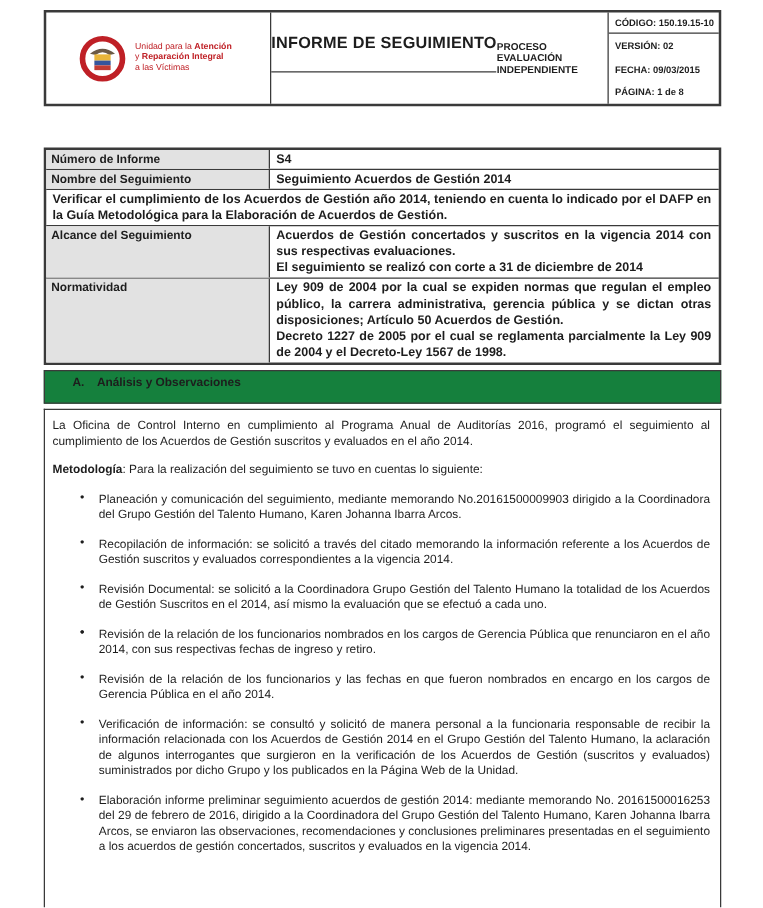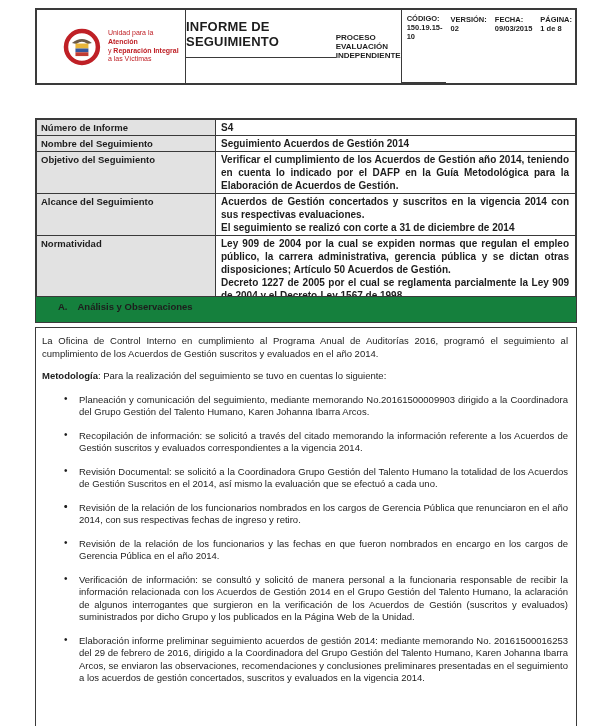--- a/index.html
+++ b/index.html
@@ -31,21 +31,21 @@
   .hdr-mid { width: 270px; border-right: 1px solid #3a3a3a; display: flex; }
   .hdr-title {
     height: 48px; border-bottom: 1px solid #3a3a3a;
     display: flex; align-items: center; justify-content: center;
     font-weight: bold; font-size: 13px; letter-spacing: 0.2px;
   }
   .hdr-process {
     flex: 1; display: flex; align-items: center; justify-content: center;
     font-weight: bold; font-size: 8px;
   }
-  .hdr-code { flex: 1; display: flex; flex-direction: row; font-size: 7.5px; font-weight: bold; }
+  .hdr-code { flex: 1; display: flex; flex-direction: column; font-size: 7.5px; font-weight: bold; }
   .code-row-first { padding: 4px 3px 3px 5px; border-bottom: 1px solid #3a3a3a; }
   .code-row { flex: 1; padding: 5px 3px 0 5px; }
 
   
   .emission {
     position: absolute; left: 150px; top: 95px;
     width: 458px; height: 16px;
     border: 2px solid #3a3a3a;
     display: flex;
     font-size: 8.5px; font-weight: bold;
@@ -149,21 +149,20 @@
         <div class="meta-label">Número de Informe</div>
         <div class="meta-value">S4</div>
       </div>
 
       <div class="meta-row">
         <div class="meta-label">Nombre del Seguimiento</div>
         <div class="meta-value">Seguimiento Acuerdos de Gestión 2014</div>
       </div>
 
       <div class="meta-row">
-        <div class="meta-label">Objetivo del Seguimiento</div>
         <div class="meta-value">Verificar el cumplimiento de los Acuerdos de Gestión año 2014, teniendo en cuenta lo indicado por el DAFP en la Guía Metodológica para la Elaboración de Acuerdos de Gestión.</div>
       </div>
 
       <div class="meta-row">
         <div class="meta-label">Alcance del Seguimiento</div>
         <div class="meta-value">Acuerdos de Gestión concertados y suscritos en la vigencia 2014 con sus respectivas evaluaciones.
 El seguimiento se realizó con corte a 31 de diciembre de 2014</div>
       </div>
 
       <div class="meta-row">

